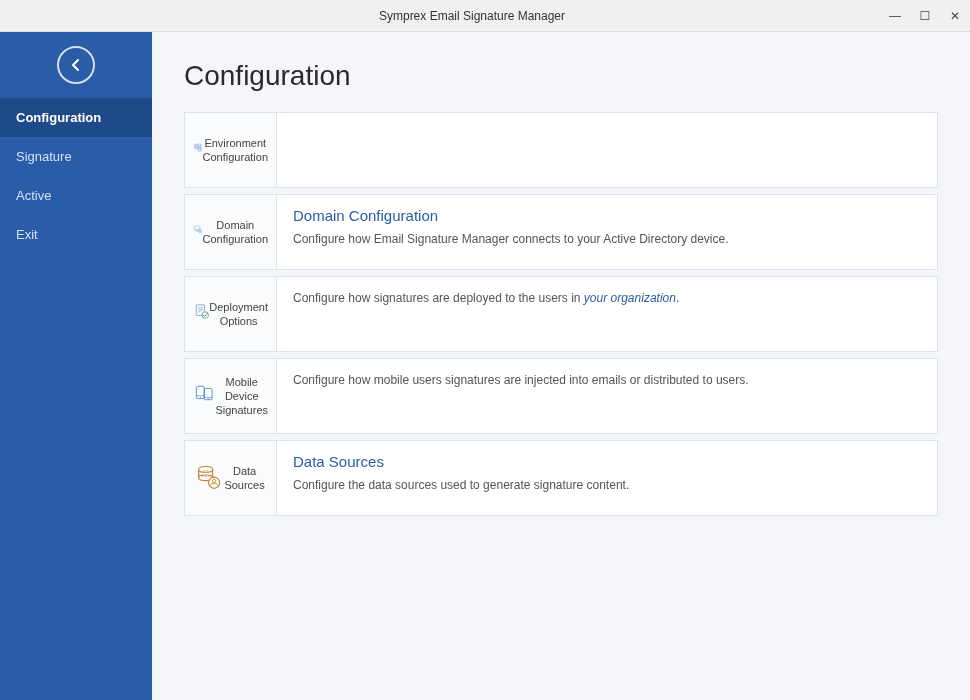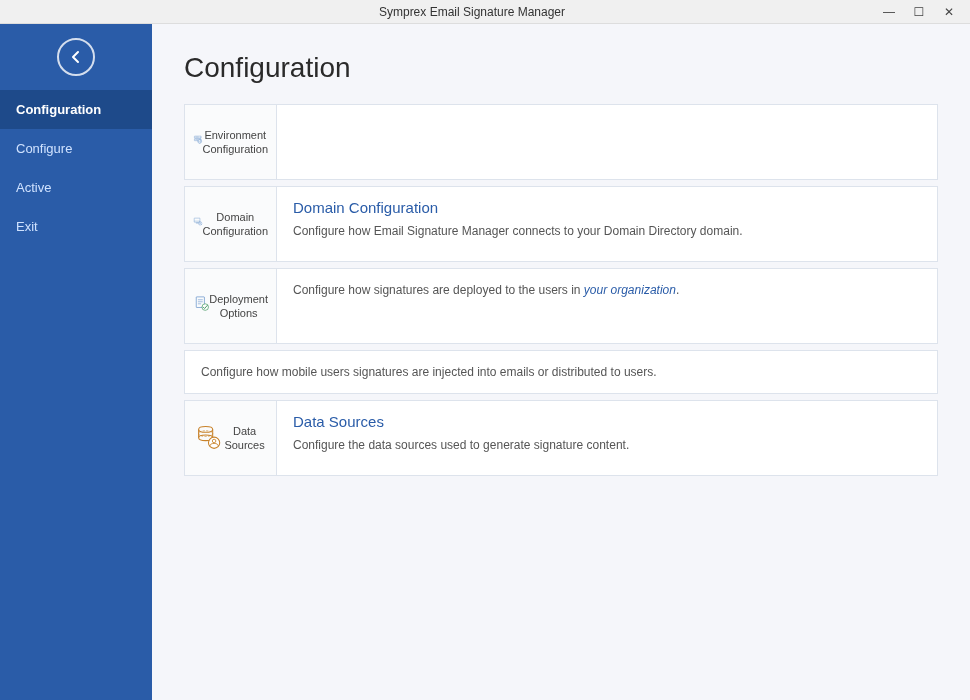--- a/index.html
+++ b/index.html
@@ -9,25 +9,25 @@
       height: 700px;
       overflow: hidden;
       background: #fff;
       display: flex;
       flex-direction: column;
     }
 
     
     .title-bar {
       background: #f0f0f0;
-      height: 24px;
+      height: 32px;
       display: flex;
       align-items: center;
       justify-content: flex-end;
-      padding: 0 8px;
+      padding: 0 2px;
       border-bottom: 1px solid #ddd;
       flex-shrink: 0;
     }
     .title-bar-title {
       flex: 1;
       text-align: center;
       font-size: 12px;
       color: #333;
     }
     .title-bar-controls {
@@ -191,21 +191,21 @@
   <div class="sidebar">
     <div class="sidebar-back-btn">
       <div class="back-circle">
         <svg width="16" height="16" viewBox="0 0 16 16" fill="none">
           <path d="M10 3L5 8L10 13" stroke="white" stroke-width="2" stroke-linecap="round" stroke-linejoin="round"></path>
         </svg>
       </div>
     </div>
     <nav class="sidebar-nav">
       <button class="sidebar-item active">Configuration</button>
-      <button class="sidebar-item">Configure</button>
+      <button class="sidebar-item">Signature</button>
       <button class="sidebar-item">Active</button>
       <button class="sidebar-item">Exit</button>
     </nav>
   </div>
 
   <div class="content">
     <h1 class="page-title">Configuration</h1>
 
     <div class="config-list">
 
@@ -238,21 +238,21 @@
             <line x1="12" y1="29" x2="22" y2="29" stroke="#4a7fc1" stroke-width="1.5"></line>
 
             <circle cx="30" cy="30" r="7" fill="#fff" stroke="#4a7fc1" stroke-width="1.5"></circle>
             <circle cx="28.5" cy="28.5" r="3.5" fill="none" stroke="#4a7fc1" stroke-width="1.2"></circle>
             <line x1="31.5" y1="31.5" x2="35" y2="35" stroke="#4a7fc1" stroke-width="1.5" stroke-linecap="round"></line>
           </svg>
           <span class="icon-label">Domain<br>Configuration</span>
         </div>
         <div class="config-card-content">
           <div class="config-card-title">Domain Configuration</div>
-          <div class="config-card-desc">Configure how Email Signature Manager connects to your Domain Directory domain.</div>
+          <div class="config-card-desc">Configure how Email Signature Manager connects to your Active Directory device.</div>
         </div>
       </div>
 
       <div class="config-card">
         <div class="config-card-icon">
           <svg class="icon-img svg-icon" viewBox="0 0 40 40" xmlns="http://www.w3.org/2000/svg">
 
             <rect x="8" y="5" width="20" height="26" rx="1" fill="none" stroke="#4a7fc1" stroke-width="1.5"></rect>
             <line x1="12" y1="12" x2="24" y2="12" stroke="#4a7fc1" stroke-width="1.2"></line>
             <line x1="12" y1="17" x2="24" y2="17" stroke="#4a7fc1" stroke-width="1.2"></line>
@@ -264,20 +264,32 @@
           <span class="icon-label">Deployment<br>Options</span>
         </div>
         <div class="config-card-content">
           <div class="config-card-desc">
             Configure how signatures are deployed to the users in <a href="#">your organization</a>.
           </div>
         </div>
       </div>
 
       <div class="config-card">
+        <div class="config-card-icon">
+          <svg class="icon-img svg-icon" viewBox="0 0 40 40" xmlns="http://www.w3.org/2000/svg">
+
+            <rect x="6" y="8" width="14" height="22" rx="2" fill="none" stroke="#4a7fc1" stroke-width="1.5"></rect>
+            <line x1="6" y1="25" x2="20" y2="25" stroke="#4a7fc1" stroke-width="1"></line>
+            <circle cx="13" cy="28" r="1" fill="#4a7fc1"></circle>
+            <rect x="20" y="12" width="14" height="20" rx="2" fill="none" stroke="#4a7fc1" stroke-width="1.5"></rect>
+            <line x1="20" y1="28" x2="34" y2="28" stroke="#4a7fc1" stroke-width="1"></line>
+            <circle cx="27" cy="30.5" r="1" fill="#4a7fc1"></circle>
+          </svg>
+          <span class="icon-label">Mobile Device<br>Signatures</span>
+        </div>
         <div class="config-card-content">
           <div class="config-card-desc">Configure how mobile users signatures are injected into emails or distributed to users.</div>
         </div>
       </div>
 
       <div class="config-card">
         <div class="config-card-icon">
           <svg class="icon-img svg-icon" viewBox="0 0 40 40" xmlns="http://www.w3.org/2000/svg">
 
             <ellipse cx="18" cy="12" rx="10" ry="4" fill="none" stroke="#c8822a" stroke-width="1.5"></ellipse>

